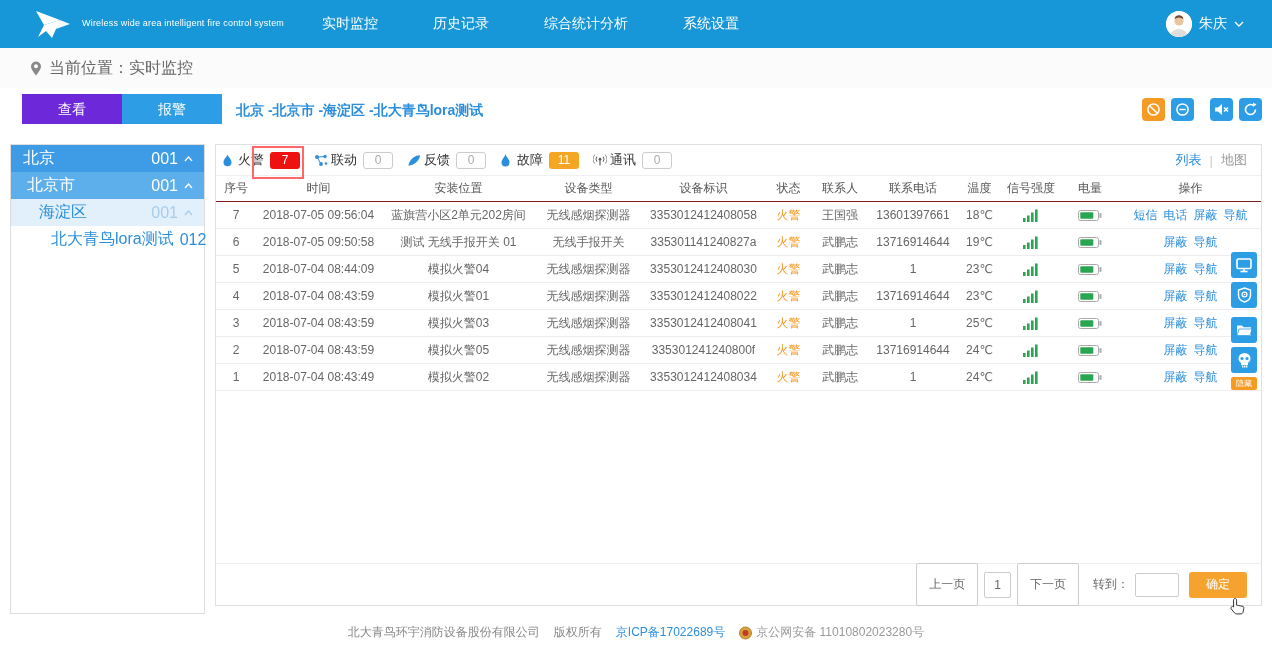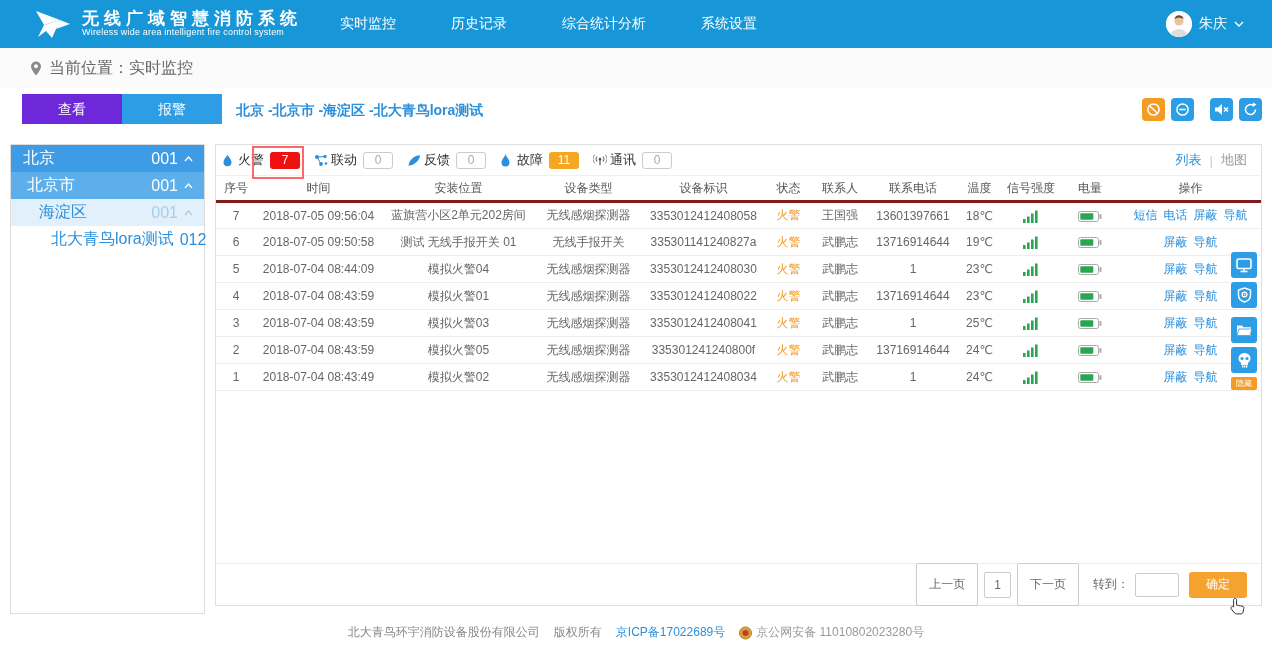--- a/index.html
+++ b/index.html
@@ -60,21 +60,21 @@
   .badge-orange { background:#f5a623; color:#fff; }
   .badge-zero { background:#fff; border:1px solid #ccc; color:#aaa; line-height:15px; }
   .annotation-box { position:absolute; left:36px; top:1px; width:52px; height:33px; border:2px solid #f66; z-index:5; pointer-events:none; }
   .view-switch { margin-left:auto; margin-right:14px; font-size:13px; display:flex; gap:8px; align-items:center; }
   .view-switch .vs-list { color:#2c8fdb; cursor:pointer; }
   .view-switch .vs-sep { color:#ccc; }
   .view-switch .vs-map { color:#999; cursor:pointer; }
 
   
   table.alarm-table { width:100%; border-collapse:collapse; table-layout:fixed; }
-  .alarm-table th { font-size:12px; color:#555; font-weight:normal; height:26px; border-bottom:3px solid #7f1d1d; border-top:1px solid #f0f0f0; text-align:center; }
+  .alarm-table th { font-size:12px; color:#555; font-weight:normal; height:26px; border-bottom:1px solid #7f1d1d; border-top:1px solid #f0f0f0; text-align:center; }
   .alarm-table td { font-size:12px; color:#666; height:27px; text-align:center; border-bottom:1px solid #eee; white-space:nowrap; overflow:hidden; }
   .alarm-table td.status { color:#f59a23; }
   .alarm-table td.ops a { color:#2c8fdb; text-decoration:none; margin:0 3px; cursor:pointer; }
   .sig-svg,.bat-svg { vertical-align:middle; }
 
   
   .flex-spacer { flex:1; }
   .pagination-row { height:42px; border-top:1px solid #eee; display:flex; align-items:center; justify-content:flex-end; padding-right:14px; gap:6px; }
   .pg-btn { border:1px solid #ccc; background:#fff; color:#666; font-size:12px; padding:12px 12px; cursor:pointer; border-radius:2px; }
   .pg-num { border:1px solid #ccc; background:#fff; color:#666; font-size:12px; padding:5px 9px; border-radius:2px; cursor:pointer; }
@@ -99,21 +99,20 @@
 <body>
 
 <header class="topbar">
   <div class="logo-wrap">
     <svg class="logo-icon" viewBox="0 0 44 38">
       <polygon points="6,6 30,15 14,20" fill="#fff"></polygon>
       <polygon points="14,20 30,15 22,33 16,26 8,32" fill="#fff"></polygon>
       <polygon points="30,15 40,19 26,24 28,18" fill="#fff" opacity="0.95"></polygon>
     </svg>
     <div class="title-block">
-      <div class="sys-title">无线广域智慧消防系统</div>
       <div class="sys-subtitle">Wireless wide area intelligent fire control system</div>
     </div>
   </div>
   <nav class="main-nav">
 
   <div class="nav-item">实时监控</div>
       <div class="nav-item">历史记录</div>
       <div class="nav-item">综合统计分析</div>
       <div class="nav-item">系统设置</div>
     </nav>

